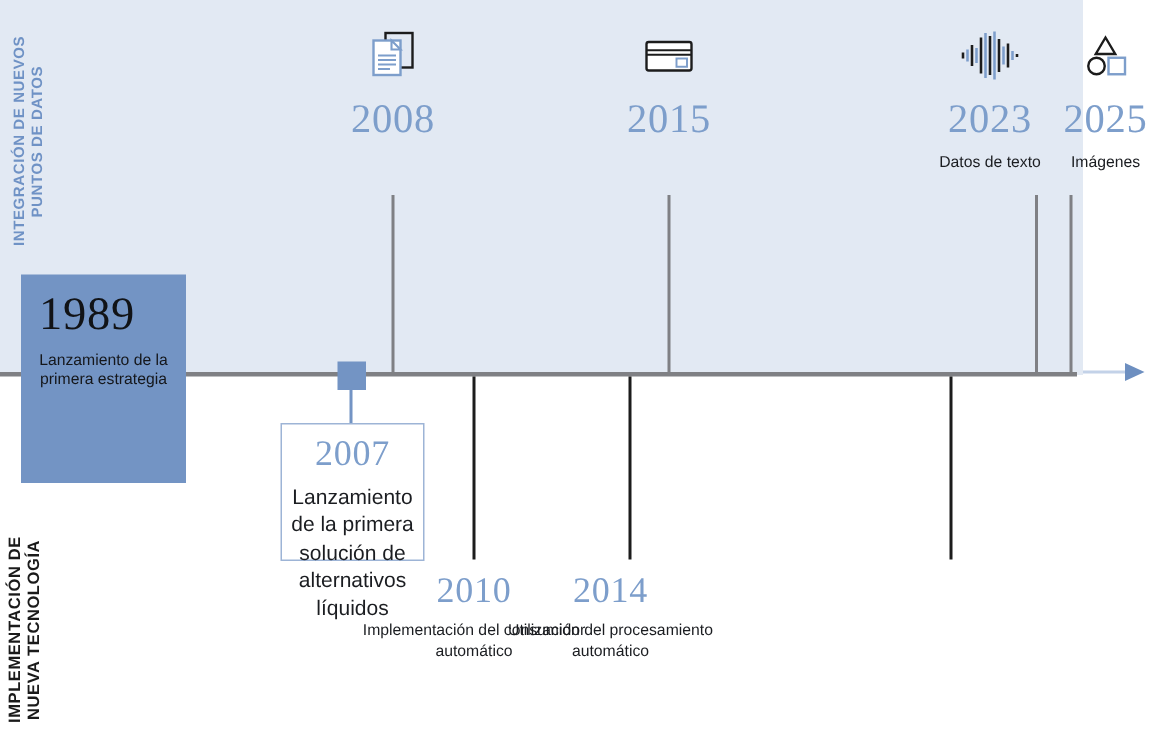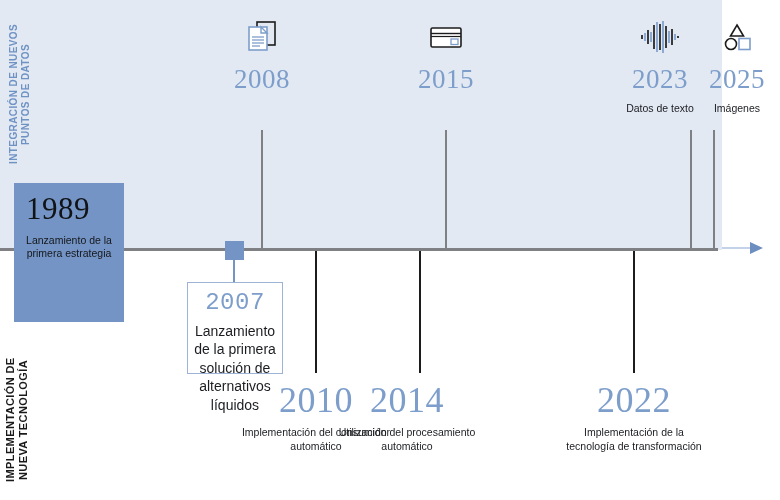--- a/index.html
+++ b/index.html
@@ -156,21 +156,21 @@
   }
   .down-node {
     position: absolute;
     top: 382px;
     width: 150px;
     margin-left: -75px;
     text-align: center;
   }
   .down-year {
     font-family: "Liberation Serif", serif;
-    font-size: 36px;
+    font-size: 24px;
     color: #7d9ecb;
     line-height: 1;
     letter-spacing: 0.5px;
   }
   .down-desc {
     margin-top: 8px;
     font-size: 10.5px;
     color: #1b1d21;
     line-height: 1.3;
   }
@@ -198,21 +198,21 @@
     top: 282px;
     width: 96px;
     height: 92px;
     border: 1px solid #9db4d6;
     background: #ffffff;
     box-sizing: border-box;
     padding: 8px 6px 0 6px;
     text-align: center;
   }
   .callout-year {
-    font-family: Liberation Mono, monospace;
+    font-family: Liberation Serif, serif;
     font-size: 24px;
     color: #7d9ecb;
     line-height: 1;
     letter-spacing: 0.5px;
   }
   .callout-desc {
     margin-top: 7px;
     font-size: 14px;
     color: #1b1d21;
     line-height: 1.32;
@@ -321,18 +321,14 @@
   <div class="down-node" style="left:316px">
     <div class="down-year">2010</div>
     <div class="down-desc">Implementación del consumidor automático</div>
   </div>
 
   <div class="down-node" style="left:407px">
     <div class="down-year">2014</div>
     <div class="down-desc">Utilización del procesamiento automático</div>
   </div>
 
-  <div class="down-node" style="left:634px">
-    <div class="down-year">2022</div>
-    <div class="down-desc">Implementación de la tecnología de transformación</div>
-  </div>
 
 </div>
 
 </body></html>

